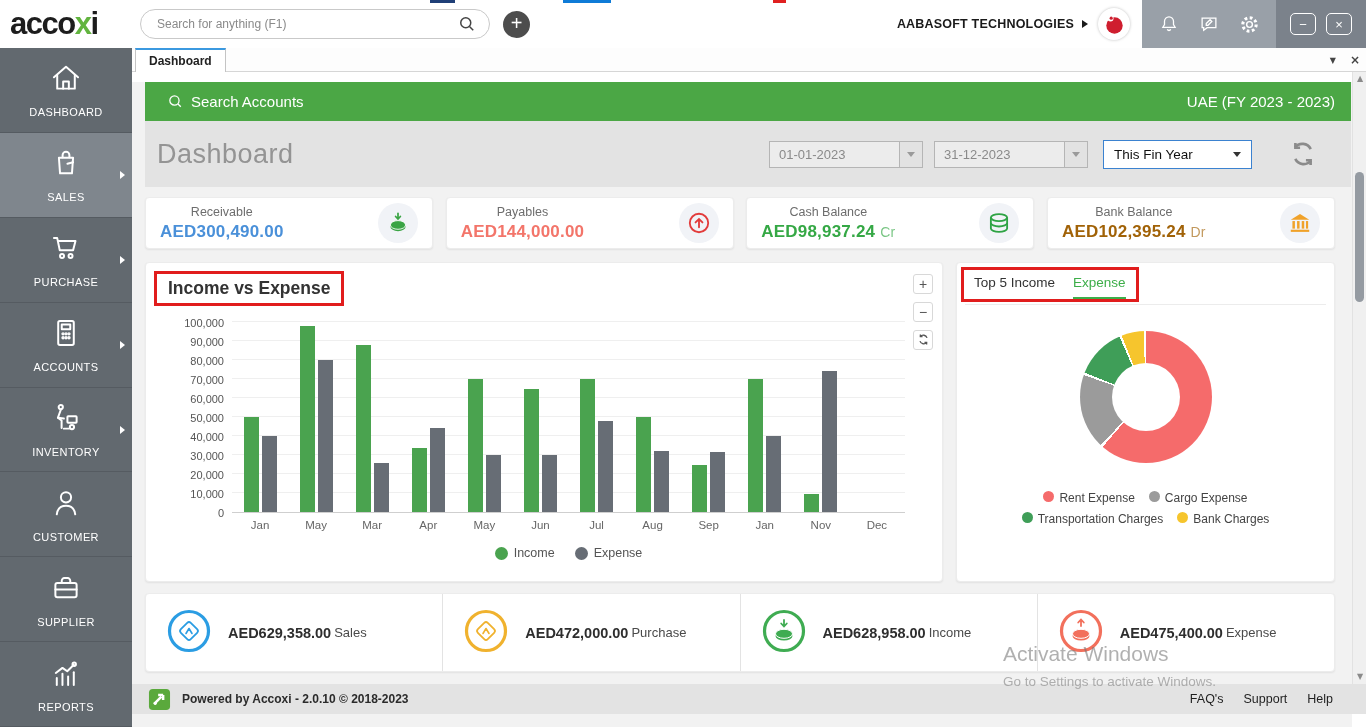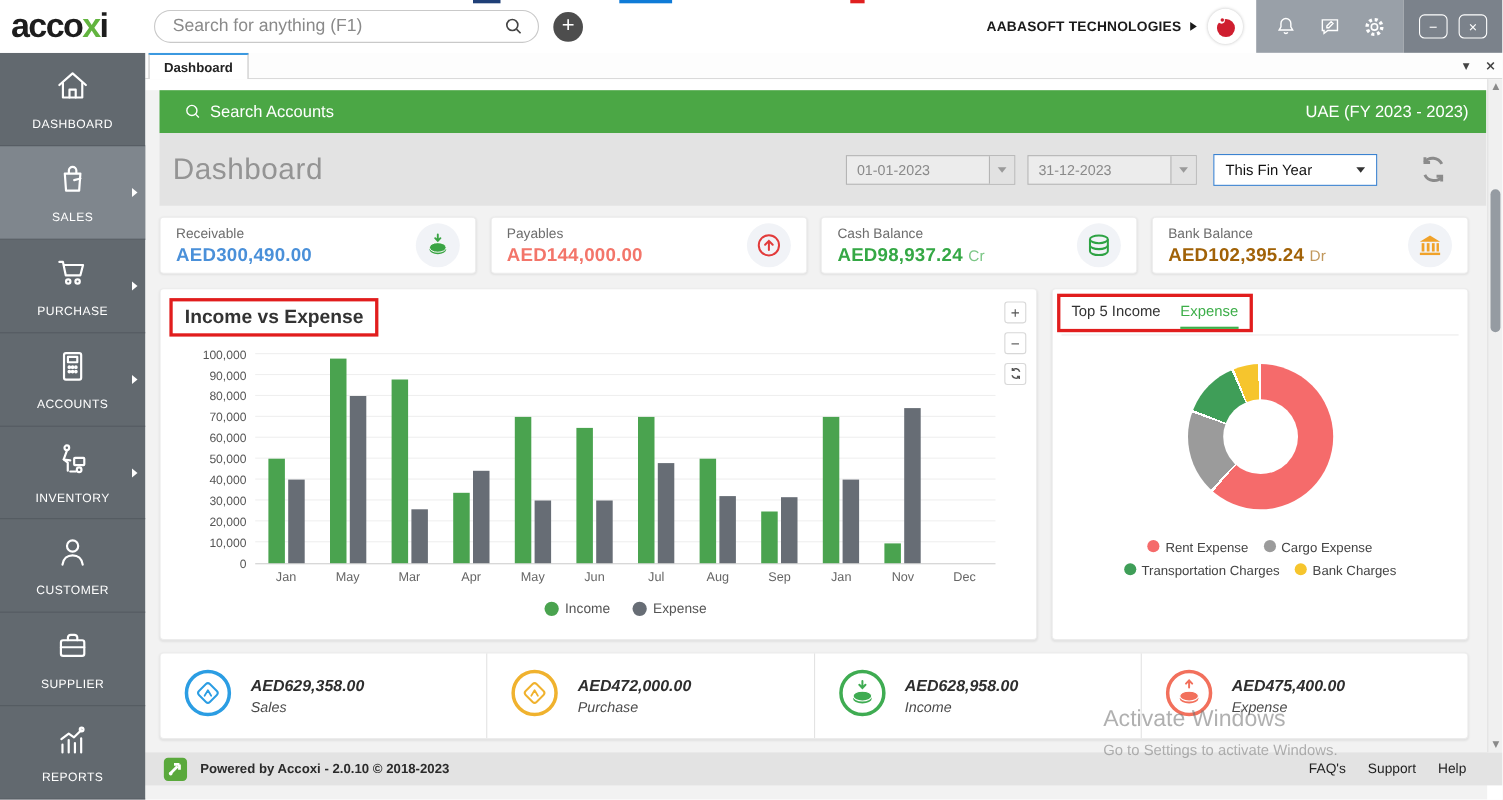--- a/index.html
+++ b/index.html
@@ -8,21 +8,21 @@
   .screen { position:relative; width:1366px; height:727px; background:#fff; overflow:hidden; }
 
   
   .edge-strip { position:absolute; top:0; height:3px; z-index:50; }
 
   
   .topbar { position:absolute; top:0; left:0; width:1366px; height:48px; background:#fff; display:flex; align-items:center; z-index:10; }
   .logo { font-size:31px; font-weight:800; letter-spacing:-1.5px; color:#1d1d1d; margin-left:10px; width:120px; }
   .logo .accent { color:#62b43f; }
   .search-pill { position:relative; margin-left:10px; width:350px; height:30px; border:1px solid #c9c9c9; border-radius:16px; display:flex; align-items:center; background:#fff; }
-  .search-pill input { border:none; outline:none; background:transparent; flex:1; padding:0 12px 0 16px; font-size:16px; color:#333; font-family:"Liberation Sans",sans-serif; }
+  .search-pill input { border:none; outline:none; background:transparent; flex:1; padding:0 12px 0 16px; font-size:12px; color:#333; font-family:"Liberation Sans",sans-serif; }
   .search-pill input::placeholder { color:#8a8a8a; }
   .search-pill .mag { margin-right:12px; display:flex; }
   .plus-btn { margin-left:13px; width:27px; height:27px; border-radius:50%; background:#4d4d4d; color:#fff; font-size:20px; line-height:25px; text-align:center; font-weight:400; cursor:pointer; }
   .top-right { margin-left:auto; display:flex; align-items:center; height:48px; }
   .company { font-size:12.5px; font-weight:700; color:#1a1a1a; letter-spacing:.2px; }
   .company-caret { width:0; height:0; border-left:6px solid #1a1a1a; border-top:4px solid transparent; border-bottom:4px solid transparent; margin:0 10px 0 8px; }
   .avatar { width:32px; height:32px; border-radius:50%; background:#fff; box-shadow:0 0 3px rgba(0,0,0,.25); margin-right:12px; display:flex; align-items:center; justify-content:center; }
   .icon-block { height:48px; background:#99a0a8; display:flex; align-items:center; gap:14px; padding:0 14px; }
   .icon-btn { width:26px; height:26px; display:flex; align-items:center; justify-content:center; cursor:pointer; }
   .win-block { height:48px; background:#7b828b; display:flex; align-items:center; gap:10px; padding:0 14px; }
@@ -57,21 +57,21 @@
   .date-box .dd { width:23px; height:100%; border-left:1px solid #b5b5b5; background:#e2e2e2; display:flex; align-items:center; justify-content:center; }
   .date-box .dd i { width:0; height:0; border-top:5px solid #9a9a9a; border-left:4px solid transparent; border-right:4px solid transparent; }
   .period-select { width:149px; height:29px; background:#fff; border:1.5px solid #3b82d0; display:flex; align-items:center; color:#111; font-size:13.5px; cursor:pointer; margin-left:4px; }
   .period-select .val { flex:1; padding-left:10px; }
   .period-select .car { width:0; height:0; border-top:5px solid #333; border-left:4.5px solid transparent; border-right:4.5px solid transparent; margin-right:10px; }
   .refresh-btn { margin-left:24px; margin-right:14px; cursor:pointer; display:flex; }
 
   .cards { position:absolute; top:125px; left:13px; width:1190px; height:52px; display:flex; justify-content:space-between; }
   .scard { width:288px; background:#fff; border:1px solid #ececec; border-radius:4px; box-shadow:0 1px 2px rgba(0,0,0,.07); display:flex; align-items:center; padding:0 14px; }
   .scard .txt { display:flex; flex-direction:column; gap:3px; }
-  .scard .lbl { font-size:12.5px; color:#6d6d6d; }
+  .scard .lbl { font-size:12.5px; color:#6d6d6d;text-align:center; }
   .scard .val { font-size:17px; font-weight:700; letter-spacing:.2px; }
   .scard .suf { font-weight:400; font-size:14px; opacity:.65; }
   .scard .ic { margin-left:auto; width:40px; height:40px; border-radius:50%; background:#f1f3f7; display:flex; align-items:center; justify-content:center; }
 
   .panels { position:absolute; top:190px; left:13px; width:1190px; height:320px; }
   .panel { position:absolute; background:#fff; border:1px solid #ececec; border-radius:4px; box-shadow:0 1px 2px rgba(0,0,0,.07); }
   .panel.left { left:0; top:0; width:798px; height:320px; }
   .panel.right { left:811px; top:0; width:379px; height:320px; }
 
   .ann-box { border:3px solid #e11d1d; }
@@ -99,21 +99,21 @@
   .ptab.active { color:#3dae49; font-weight:400; border-bottom:2.5px solid #3dae49; }
   .panel-sep { position:absolute; left:8px; right:8px; top:41px; height:1px; background:#ececec; }
   .donut { position:absolute; left:123px; top:68px; width:132px; height:132px; border-radius:50%; cursor:pointer; }
   .donut::after { content:""; position:absolute; left:32px; top:32px; width:68px; height:68px; background:#fff; border-radius:50%; }
   .dlegend { position:absolute; left:10px; right:10px; top:228px; display:flex; flex-wrap:wrap; justify-content:center; column-gap:14px; row-gap:7px; }
   .dlegend .li { display:flex; gap:5px; font-size:12px; color:#444; cursor:pointer; }
 
   .strip { position:absolute; top:521px; left:13px; width:1190px; height:79px; background:#fff; border:1px solid #ececec; border-radius:4px; box-shadow:0 1px 2px rgba(0,0,0,.07); display:flex; }
   .bcard { flex:1; display:flex; align-items:center; gap:16px; padding-left:20px; }
   .bcard + .bcard { border-left:1px solid #e3e3e3; }
-  .bcard .txt { display:flex; flex-direction:column; gap:3px;font-style:italic; }
+  .bcard .txt { display:flex; flex-direction:row; gap:3px; }
   .bcard .val { font-size:14.5px; font-weight:700; color:#2e2e2e; }
   .bcard .lbl { font-size:13px; color:#4a4a4a; }
 
   .footerbar { position:absolute; top:636px; left:0; width:1234px; height:30px; background:#e3e3e3; display:flex; align-items:center; padding:0 33px 0 16px; gap:11px; z-index:3; }
   .footer-text { font-size:12px; font-weight:700; color:#2b2b2b; }
   .footer-links { margin-left:auto; display:flex; gap:20px; }
   .footer-links span { font-size:12.5px; color:#1f1f1f; cursor:pointer; }
 
   .watermark { position:absolute; right:150px; top:594px; text-align:left; z-index:4; pointer-events:none; }
   .watermark .l1 { font-size:21px; color:rgba(112,112,112,.55); }

